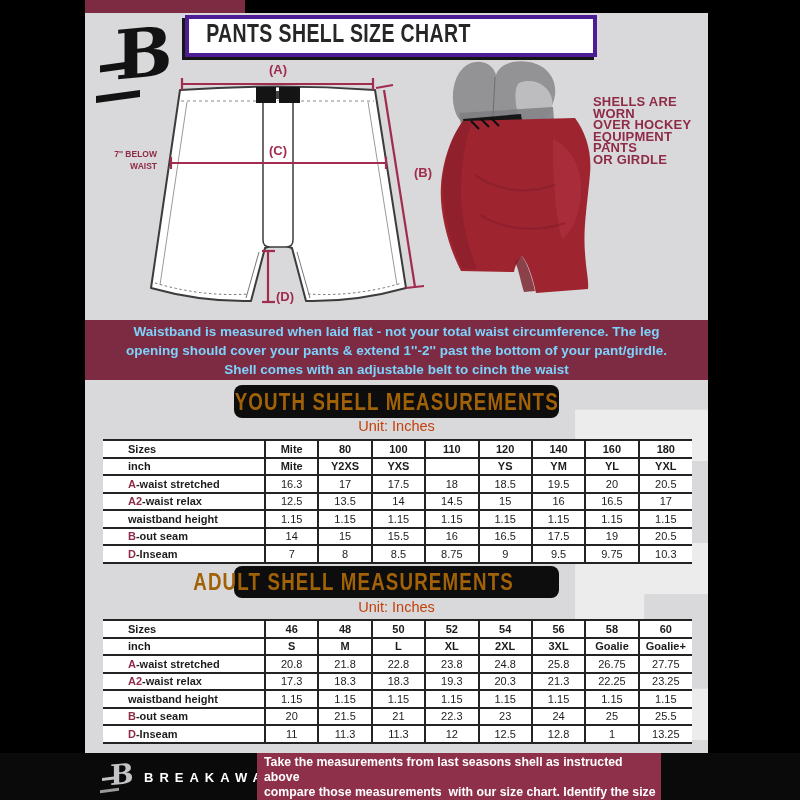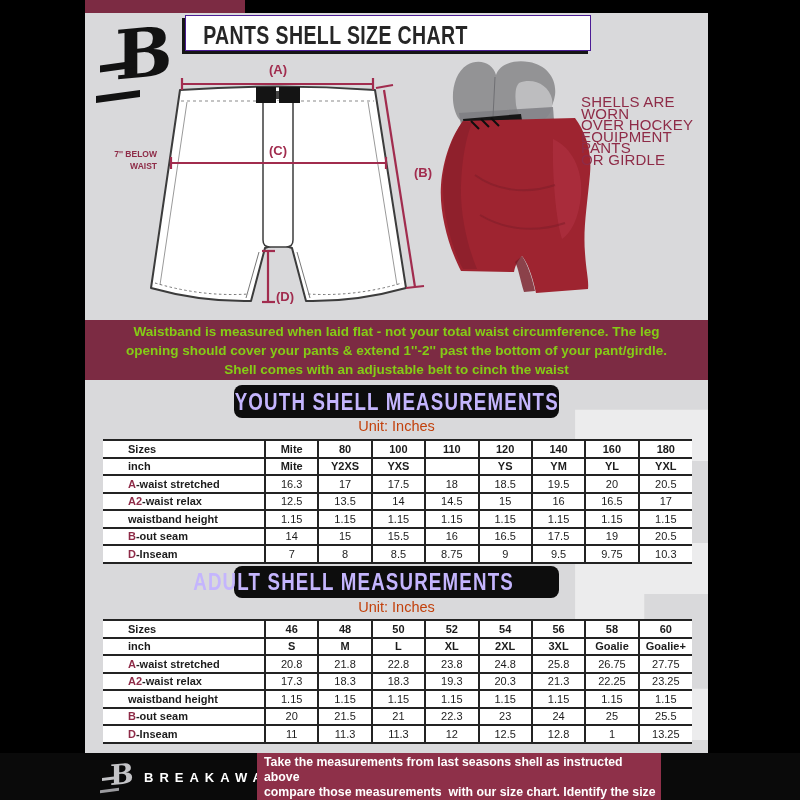--- a/index.html
+++ b/index.html
@@ -16,48 +16,48 @@
     position:absolute;left:458px;top:345px;font-size:480px;line-height:.9;
     font-weight:bold;color:#fff;opacity:.5;z-index:0;user-select:none;
   }
   
   .logo{position:absolute;left:14px;top:6px;width:78px;height:92px;z-index:2;}
   .logo .b{position:absolute;left:16px;top:-6px;font:bold 68px "DejaVu Serif",serif;color:#121212;transform:skewY(-5deg);}
   .logo .bar1{position:absolute;left:1px;top:44px;width:36px;height:7px;background:#121212;transform:skewY(-8deg);}
   .logo .bar2{position:absolute;left:-3px;top:74px;width:44px;height:7px;background:#121212;transform:skewY(-8deg);}
   .title-box{
     position:absolute;left:100px;top:2px;width:404px;height:34px;background:#fff;
-    border:1px solid #4c1d95;box-shadow:-3px 3px 0 #161616;display:flex;align-items:flex-end;z-index:2;
+    border:4px solid #4c1d95;box-shadow:-3px 3px 0 #161616;display:flex;align-items:flex-start;z-index:2;
   }
   .title-text{
     font-weight:bold;font-size:25px;color:#262626;letter-spacing:.5px;white-space:nowrap;
     transform:scaleX(.78);transform-origin:left center;padding-left:22px;
   }
   .date-box{
     position:absolute;left:504px;top:2px;width:119px;height:35px;background:#8e3049;
     display:flex;align-items:center;justify-content:center;z-index:2;
   }
   .date-text{font-weight:bold;font-size:25px;color:#fff;letter-spacing:1px;transform:scaleX(.8);white-space:nowrap;}
   
   .diagram{position:absolute;left:25px;top:47px;z-index:1;}
   .pants-art{position:absolute;left:350px;top:42px;z-index:1;}
   .shell-note{
-    position:absolute;left:496px;top:83px;width:120px;color:#8e2b47;
-    font-weight:normal;font-size:15px;line-height:11.5px;z-index:2;letter-spacing:.2px;
+    position:absolute;left:508px;top:83px;width:120px;color:#8e2b47;
+    font-weight:bold;font-size:13px;line-height:11.5px;z-index:2;letter-spacing:.2px;
   }
   
   .banner{
     position:absolute;left:0;top:307px;width:623px;height:60px;background:#7c2b43;
-    color:#84cc16;display:flex;flex-direction:column;justify-content:center;text-align:center;
+    color:#7dd3fc;display:flex;flex-direction:column;justify-content:center;text-align:center;
     font-size:13.5px;font-weight:bold;line-height:19px;z-index:2;
   }
   
   .section-box{
     position:absolute;left:149px;width:325px;height:33px;background:#0d0d0d;border-radius:8px;
-    color:#c4b5fd;display:flex;align-items:center;justify-content:center;z-index:2;
+    color:#a16207;display:flex;align-items:center;justify-content:center;z-index:2;
   }
   .section-box.adult{top:553px;height:32px;justify-content:flex-end;}
   .section-box.youth{top:372px;}
   .section-text{font-weight:bold;font-size:24px;letter-spacing:1.5px;white-space:nowrap;transform:scale(.78,1.02);}
   .unit{position:absolute;left:0;width:623px;text-align:center;color:#c2410c;font-size:14.5px;z-index:2;}
   .unit.youth{top:405px;}
   .unit.adult{top:586px;}
   
   .tbl-wrap{position:absolute;left:18px;z-index:2;border-radius:6px;}
   .tbl-wrap.youth{top:426px;}

